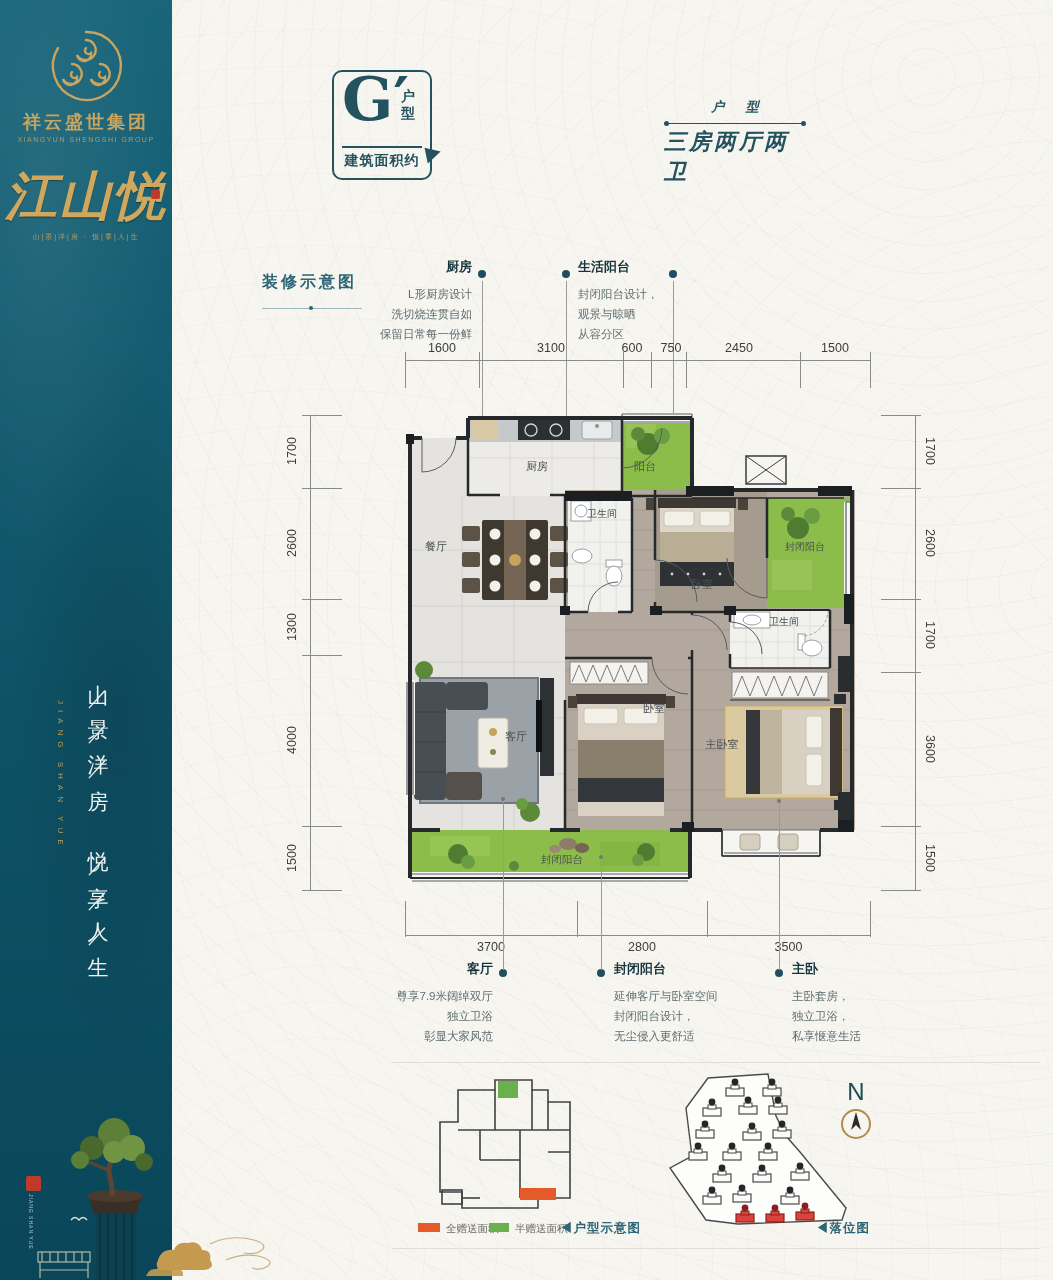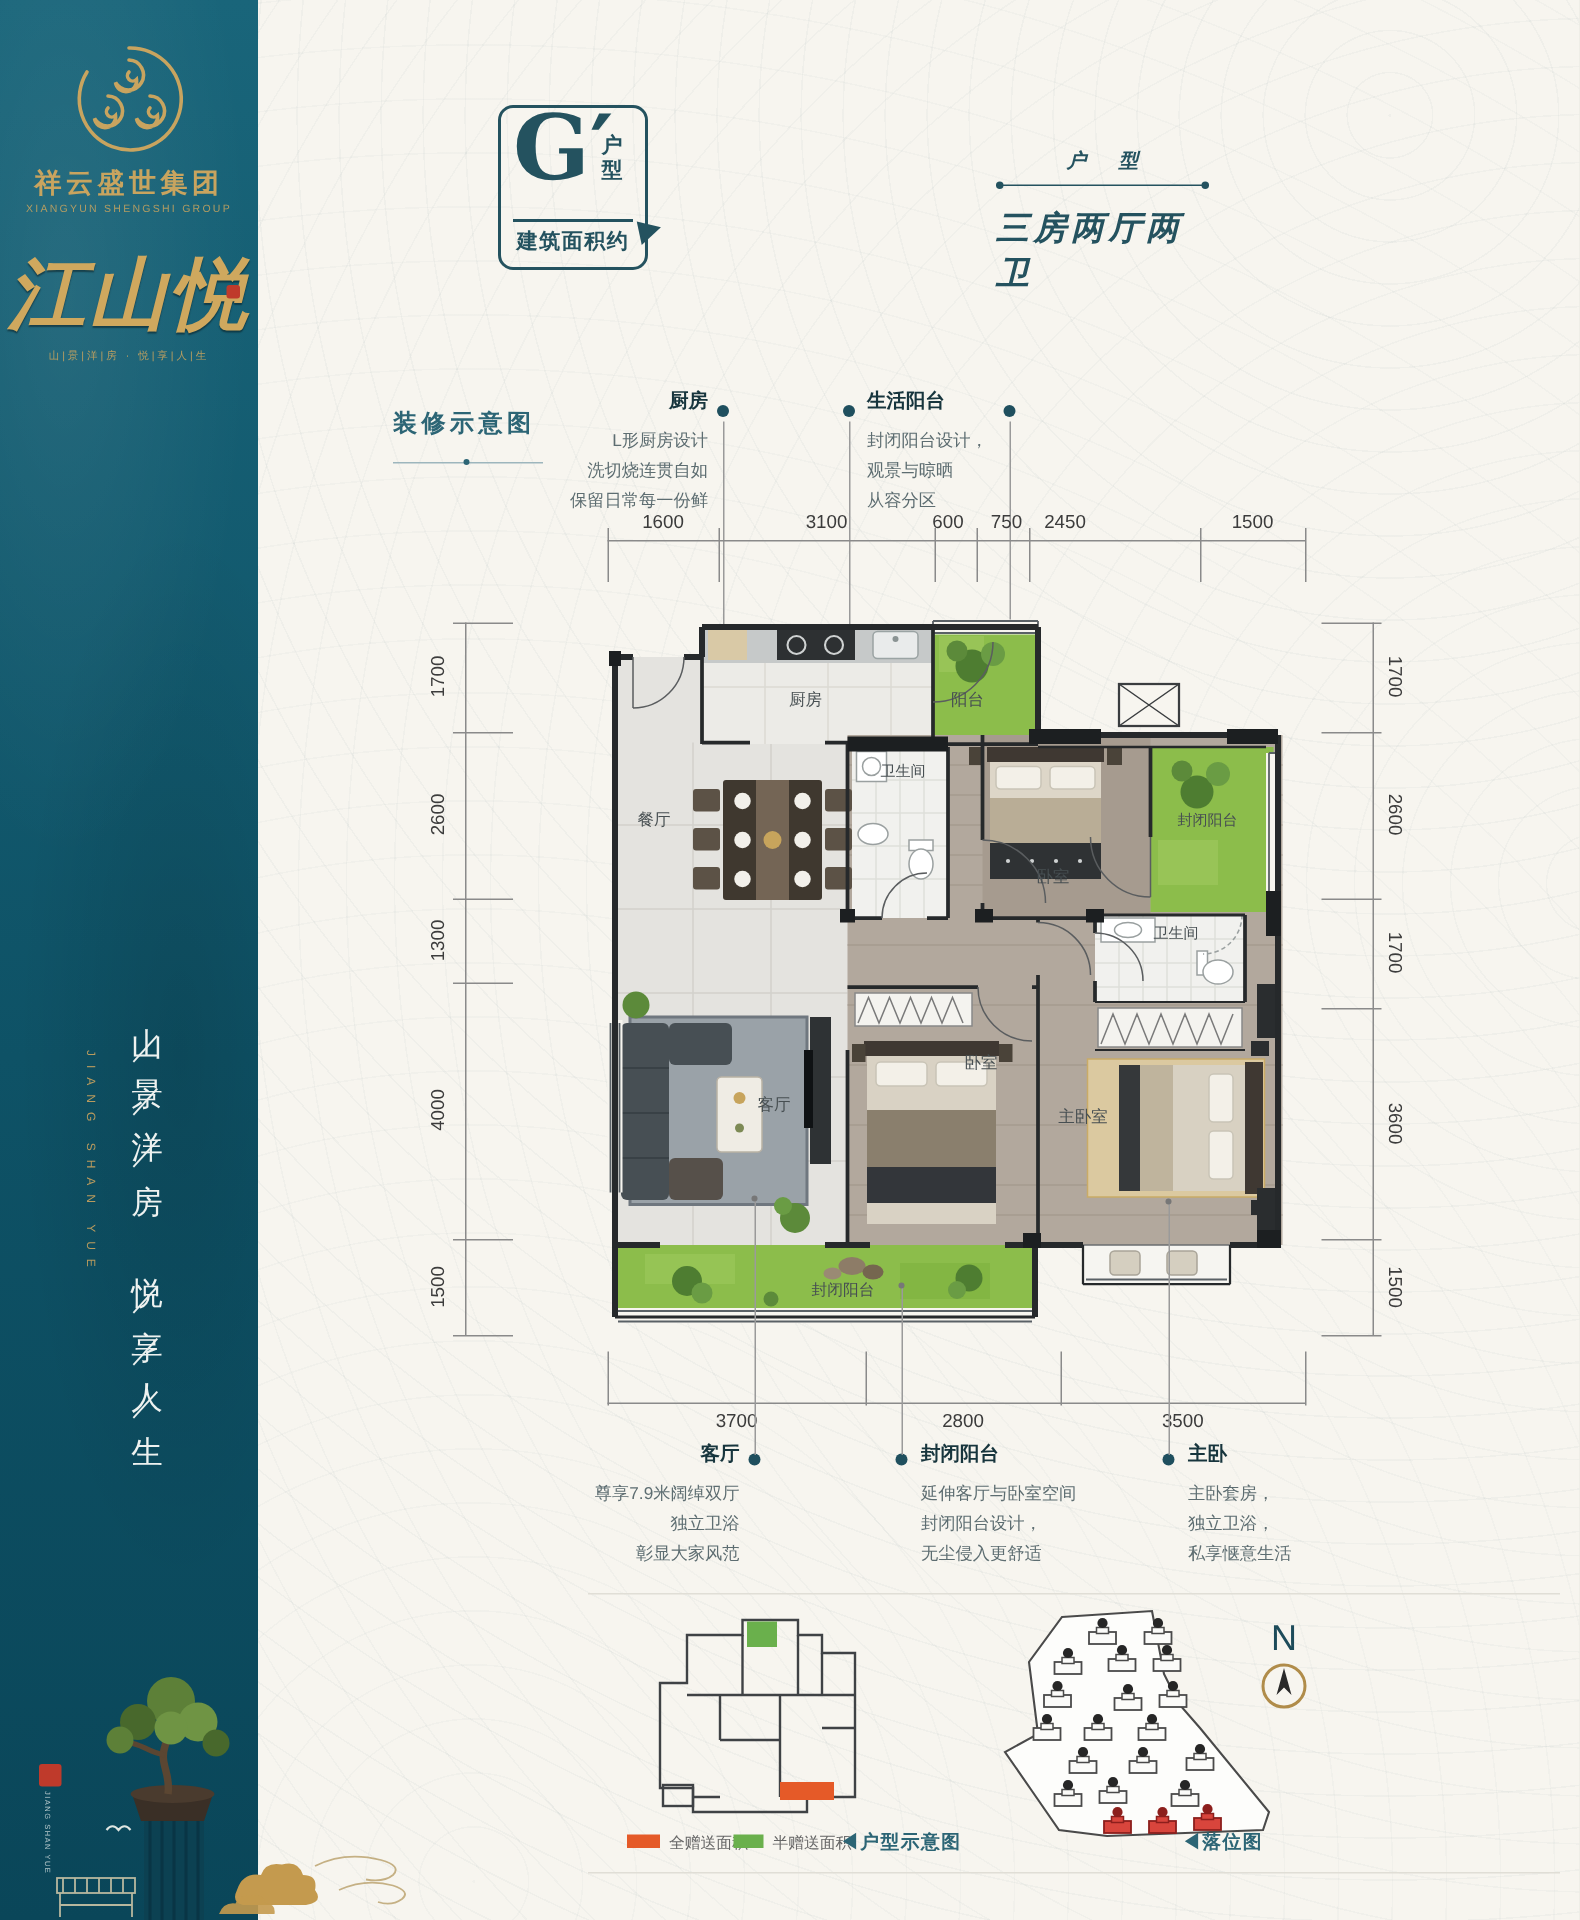--- a/index.html
+++ b/index.html
@@ -41,21 +41,21 @@
   #garea{left:0;top:80px;width:96px;text-align:center;font-size:14px;font-weight:bold;color:#24525f;letter-spacing:1px;}
   #gtail{left:426px;top:146px;width:0;height:0;border-left:15px solid #24525f;
     border-top:7px solid transparent;border-bottom:9px solid transparent;transform:rotate(-12deg);}
   #area-num{left:458px;top:92px;font-family:"DejaVu Serif",serif;font-weight:bold;font-size:55px;color:#1d4b5a;}
   #area-num .unit{font-size:29px;margin-left:6px;}
   #rgroup{left:664px;top:98px;width:142px;color:#24525f;font-style:italic;}
   #rgroup .lab{text-align:center;font-size:13px;font-weight:bold;letter-spacing:9px;text-indent:9px;}
   #rgroup .rule{position:relative;margin-top:4px;height:7px;}
   #rgroup .rule i{position:absolute;left:0;right:0;top:3px;height:1px;background:#24525f;}
   #rgroup .rule b{position:absolute;top:1px;width:5px;height:5px;border-radius:50%;background:#24525f;}
-  #rgroup .val{margin-top:10px;font-size:22px;font-weight:bold;letter-spacing:3px;}
+  #rgroup .val{margin-top:0;font-size:22px;font-weight:bold;letter-spacing:3px;}
   
   #sec-title{left:262px;top:272px;font-size:16px;font-weight:bold;color:#2c6575;letter-spacing:3px;}
   #sec-underline{left:262px;top:308px;width:100px;height:1px;background:#9db6bd;}
   #sec-underline-dot{left:309px;top:306px;width:4px;height:4px;border-radius:50%;background:#2c6575;}
   
   .callout{position:absolute;font-size:11.5px;color:#5d6d71;line-height:1.75;}
   .callout .t{font-size:13px;font-weight:bold;color:#17353d;margin-bottom:5px;}
   .c-right{text-align:right;}
   .dot{position:absolute;width:8px;height:8px;border-radius:50%;background:#1f4f5e;}
   .leader{position:absolute;width:1px;background:#9a9a9a;}
@@ -201,21 +201,21 @@
   <div class="tick" style="left:479px;top:352px;width:1px;height:36px"></div>
   <div class="tick" style="left:623px;top:352px;width:1px;height:36px"></div>
   <div class="tick" style="left:651px;top:352px;width:1px;height:36px"></div>
   <div class="tick" style="left:686px;top:352px;width:1px;height:36px"></div>
   <div class="tick" style="left:800px;top:352px;width:1px;height:36px"></div>
   <div class="tick" style="left:870px;top:352px;width:1px;height:36px"></div>
   <div class="dimlbl" style="left:405px;top:341px;width:74px">1600</div>
   <div class="dimlbl" style="left:479px;top:341px;width:144px">3100</div>
   <div class="dimlbl" style="left:615px;top:341px;width:34px">600</div>
   <div class="dimlbl" style="left:651px;top:341px;width:40px">750</div>
-  <div class="dimlbl" style="left:653px;top:341px;width:114px">2450</div>
+  <div class="dimlbl" style="left:682px;top:341px;width:114px">2450</div>
   <div class="dimlbl" style="left:800px;top:341px;width:70px">1500</div>
 
   <div class="dimline" style="left:310px;top:415px;width:1px;height:475px"></div>
   <div class="tick" style="left:302px;top:415px;width:40px;height:1px"></div>
   <div class="tick" style="left:302px;top:488px;width:40px;height:1px"></div>
   <div class="tick" style="left:302px;top:599px;width:40px;height:1px"></div>
   <div class="tick" style="left:302px;top:655px;width:40px;height:1px"></div>
   <div class="tick" style="left:302px;top:826px;width:40px;height:1px"></div>
   <div class="tick" style="left:302px;top:890px;width:40px;height:1px"></div>
   <div class="dimlbl" style="left:262px;top:444px;width:60px;transform:rotate(-90deg)">1700</div>
@@ -574,15 +574,15 @@
       <use href="#br" x="85" y="150"></use>
         <use href="#br" x="115" y="150"></use>
         <use href="#br" x="145" y="148"></use>
     </g>
     <text x="196" y="32" font-family="DejaVu Serif,serif" font-size="24" fill="#1d4b5a" text-anchor="middle">N</text>
     <g>
       <circle cx="196" cy="56" r="14" fill="#f7f5ef" stroke="#b08c4a" stroke-width="2"></circle>
       <path d="M196,44 L191,62 L196,57 L201,62 Z" fill="#2a2a2a"></path>
     </g>
   </svg>
-  <div class="diagram-label" style="left:760px;top:1220px;width:110px;text-align:center">◀落位图</div>
+  <div class="diagram-label" style="left:760px;top:1220px;width:110px;text-align:right">◀落位图</div>
 
 </div>
 
 </body></html>

